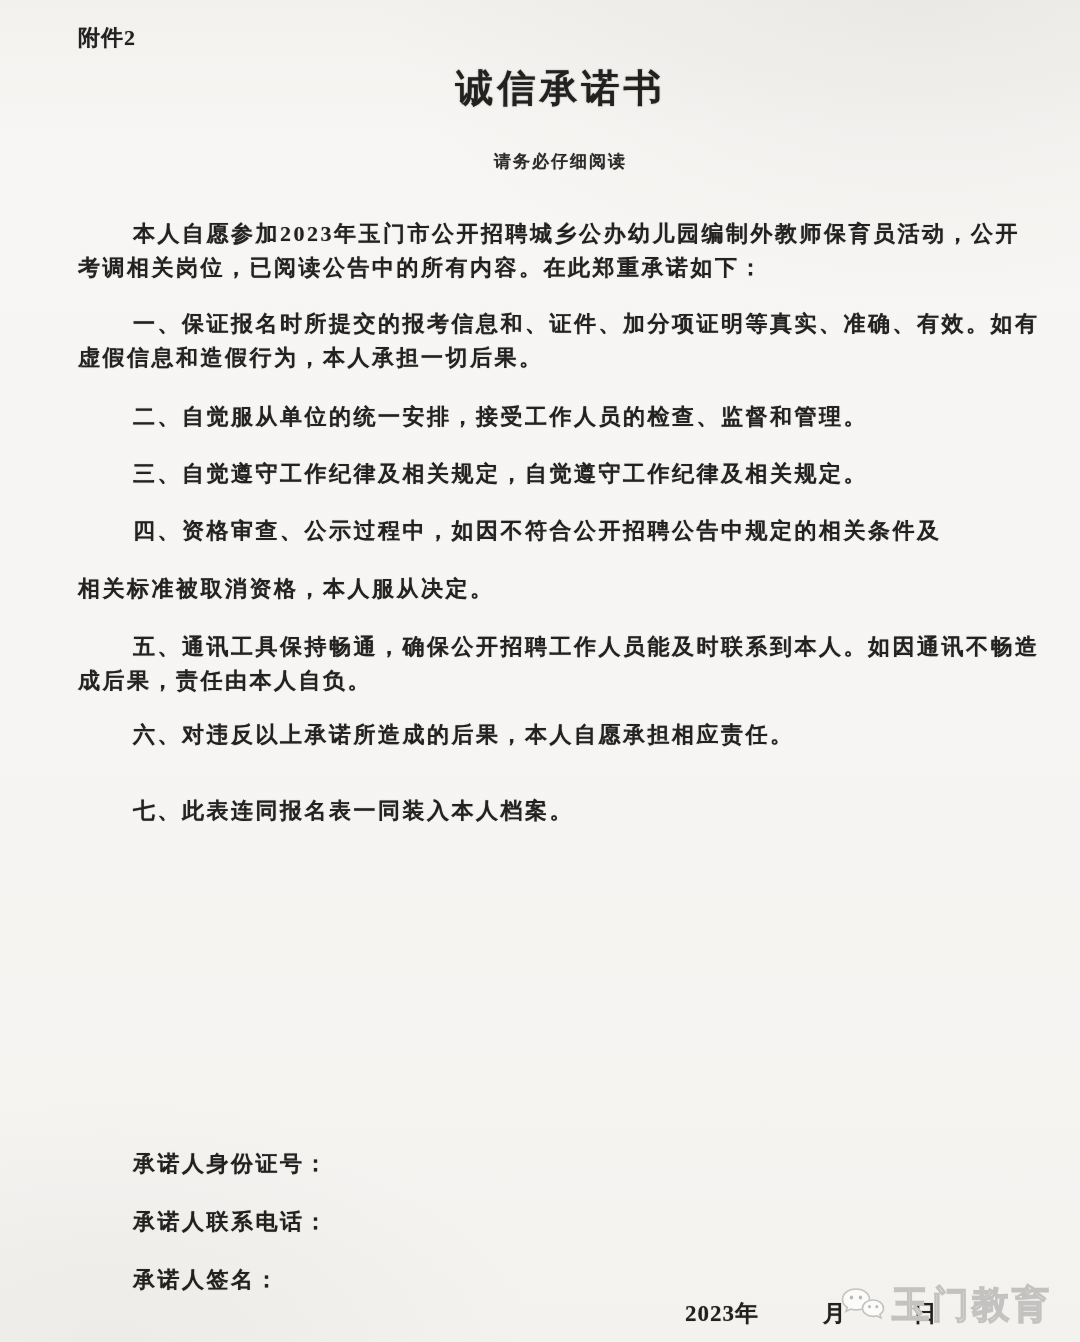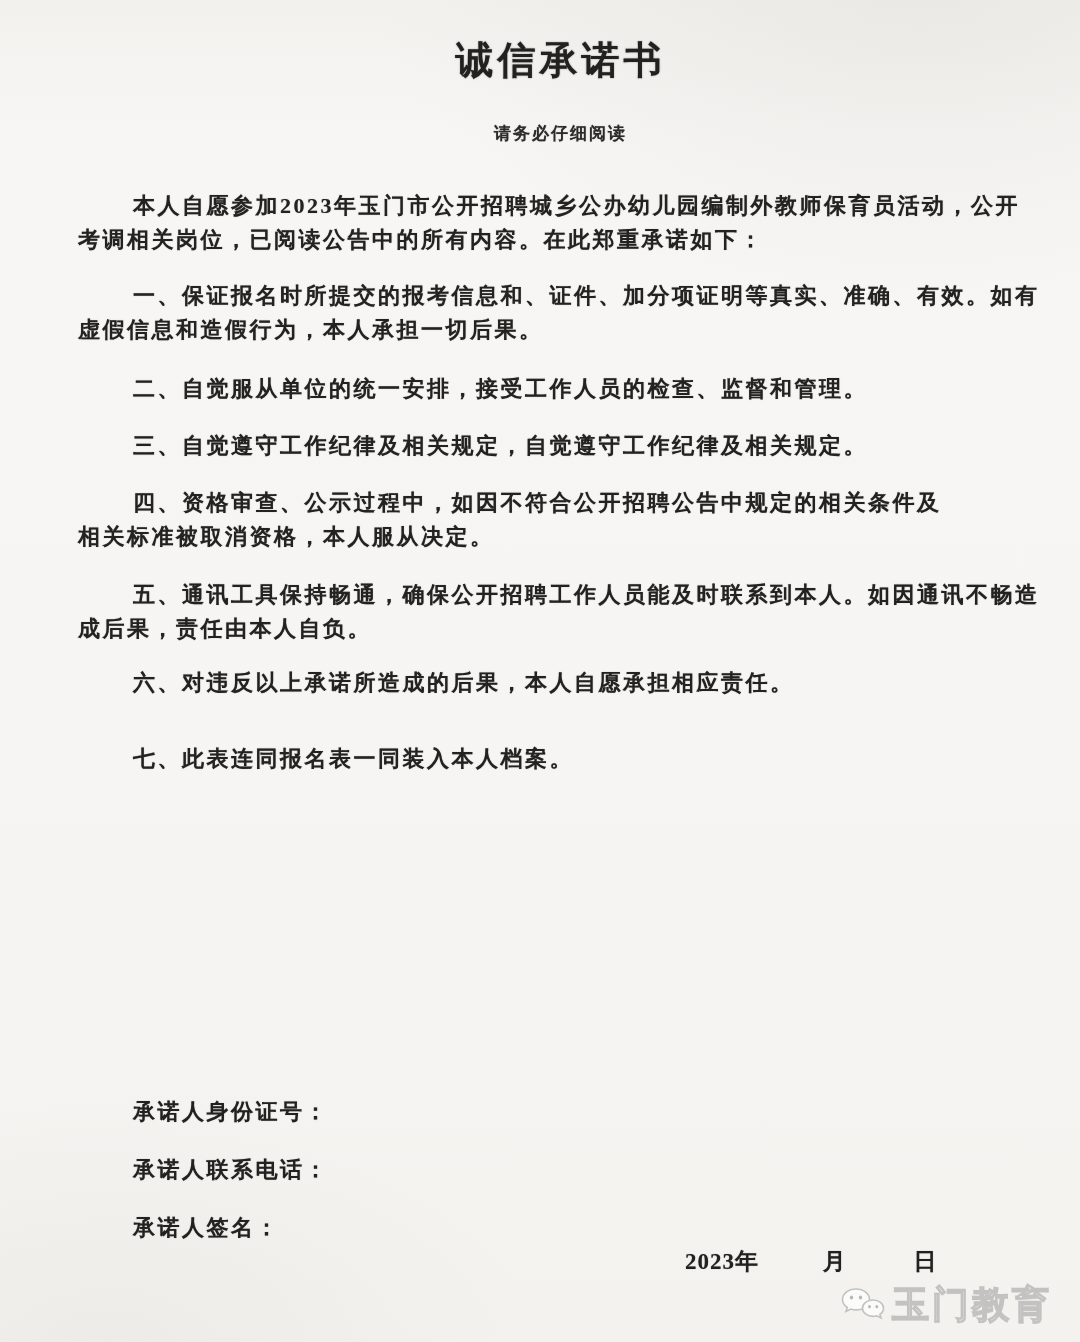--- a/index.html
+++ b/index.html
@@ -62,21 +62,21 @@
     color: #232220;
   }
 
   .indent { text-indent: 55px; }
 
   .intro   { margin-top: 45px; }
   .clause-1 { margin-top: 22px; }
   .clause-2 { margin-top: 25px; }
   .clause-3 { margin-top: 23px; }
   .clause-4 { margin-top: 23px; }
-  .clause-4-cont { }
+  .clause-4-cont { margin-top: 24px; }
   .clause-5 { margin-top: 24px; }
   .clause-6 { margin-top: 20px; }
   .clause-7 { margin-top: 42px; }
 
   .signature-block { margin-top: 319px; }
   .sig-row {
     font-size: 22px;
     font-weight: bold;
     letter-spacing: 2.5px;
     line-height: 34px;
@@ -114,20 +114,21 @@
     color: #fbfbfa;
     -webkit-text-stroke: 1.3px #c3c2c0;
     text-shadow: 0.5px 0.5px 0 #d8d7d4, -0.5px -0.5px 0 #e6e5e2;
   }
 </style>
 </head>
 <body>
 
 <div class="page">
 
+  <div class="attachment ink">附件2</div>
 
   <h1 class="title">诚信承诺书</h1>
 
   <div class="subtitle ink">请务必仔细阅读</div>
 
   <p class="para indent intro ink">本人自愿参加2023年玉门市公开招聘城乡公办幼儿园编制外教师保育员活动，公开考调相关岗位，已阅读公告中的所有内容。在此郑重承诺如下：</p>
 
   <p class="para indent clause-1 ink">一、保证报名时所提交的报考信息和、证件、加分项证明等真实、准确、有效。如有虚假信息和造假行为，本人承担一切后果。</p>
 
   <p class="para indent clause-2 ink">二、自觉服从单位的统一安排，接受工作人员的检查、监督和管理。</p>

